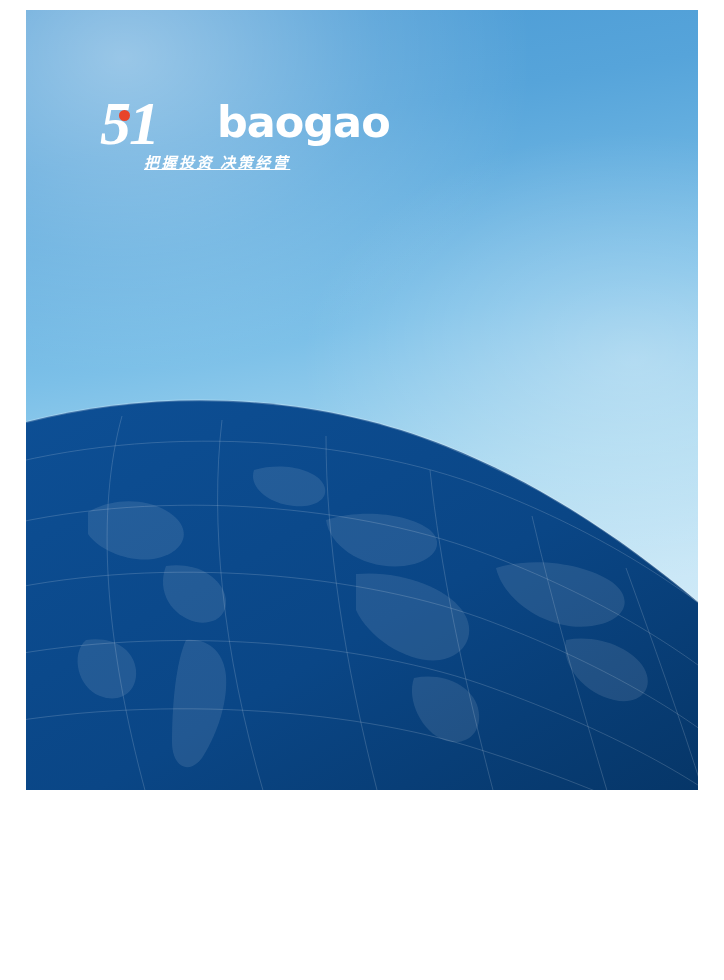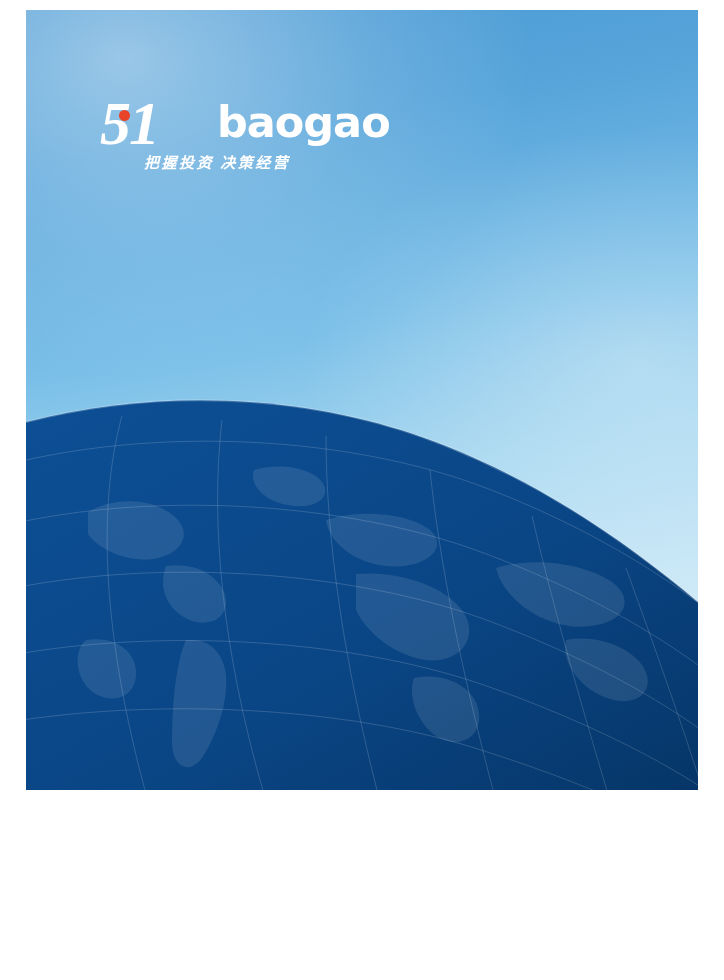--- a/index.html
+++ b/index.html
@@ -102,20 +102,21 @@
     position: absolute;
     left: 44px;
     top: 59px;
     font-family: "Liberation Serif", serif;
     font-size: 15px;
     font-style: italic;
     font-weight: bold;
     color: #ffffff;
     letter-spacing: 2.5px;
     white-space: nowrap;
+    text-decoration: underline;
   }
 
   
   .title {
     position: absolute;
     left: 78px;
     top: 228px;
     width: 570px;
     font-family: "DejaVu Sans", "Liberation Sans", sans-serif;
     font-size: 31px;

